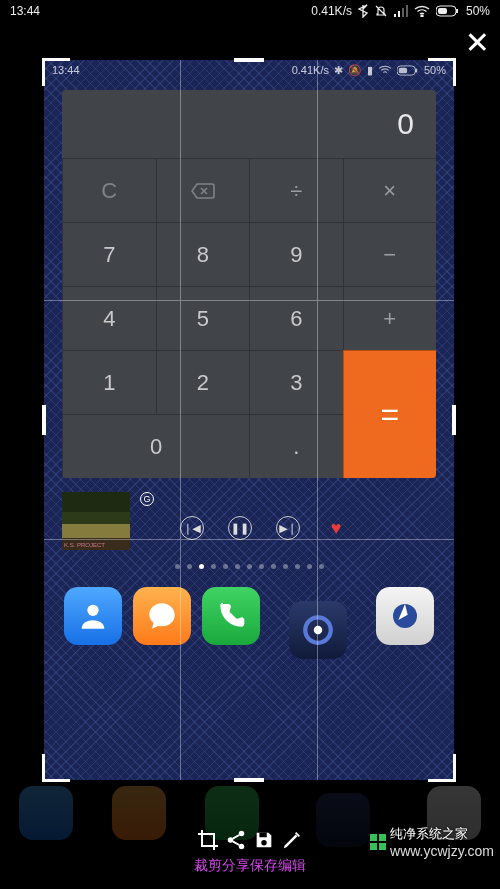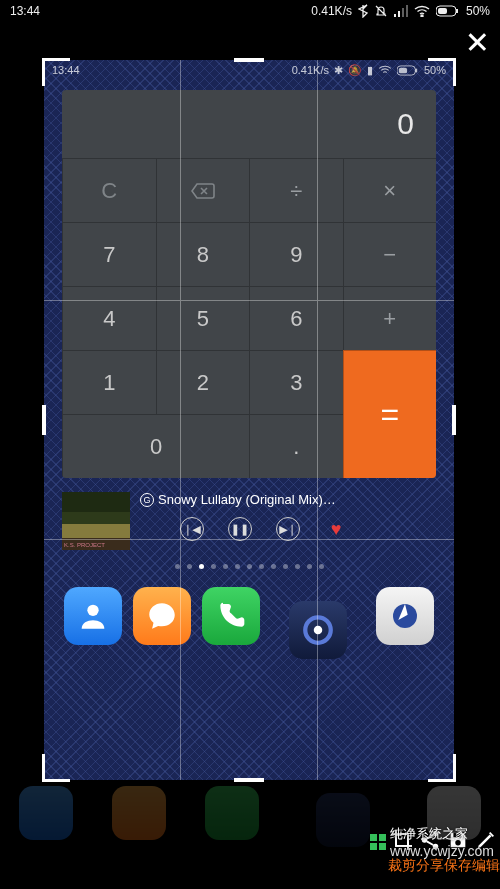--- a/index.html
+++ b/index.html
@@ -103,22 +103,22 @@
   .dock { display:flex; justify-content:space-around; margin:18px 14px 0;}
   .app { width:58px; height:58px; border-radius:14px; display:flex; align-items:center; justify-content:center;}
   .app.contacts{background:linear-gradient(#4fa8ff,#1770e6);}
   .app.msg{background:linear-gradient(#ffb24d,#ff7a1a);}
   .app.phone{background:linear-gradient(#3fd464,#1aa83c);}
   .app.music{background:linear-gradient(#2a3a6a,#101a3a);}
   .app.browser{background:linear-gradient(#f5f5f5,#d0d0d0);}
   
   .toolbar {
     position:absolute; left:0; right:0; bottom:0; height:76px;
-    display:flex; justify-content:flex-end; align-items:center;
-    color:#f97316;
+    display:flex; justify-content:center; align-items:center;
+    color:#d946ef;
   }
   .tool { display:flex; flex-direction:column; align-items:center; gap:4px; font-size:14px;}
   .tool .ico { width:26px; height:26px; display:flex; align-items:center; justify-content:center;}
   
   .watermark {
     position:absolute; right:6px; bottom:30px;
     display:flex; align-items:center; gap:4px; font-size:13px; color:#fff;
     text-shadow:0 0 3px #000;
   }
   .wm-logo { display:grid; grid-template-columns:1fr 1fr; gap:2px; width:16px; height:16px;}
@@ -242,21 +242,20 @@
     </div>
   </div>
 
   <div class="music">
     <div class="album">
       <span>K.S. PROJECT</span>
     </div>
     <div class="music-right">
       <div class="track">
         <span class="netease-ico">G</span>
-        <span>Snowy Lullaby (Original Mix)…</span>
       </div>
       <div class="controls">
         <div class="ctl grid4">
             <span></span>
             <span></span>
             <span></span>
             <span></span>
           </div>
         <div class="ctl circ">❘◀</div>
         <div class="ctl circ">❚❚</div>

